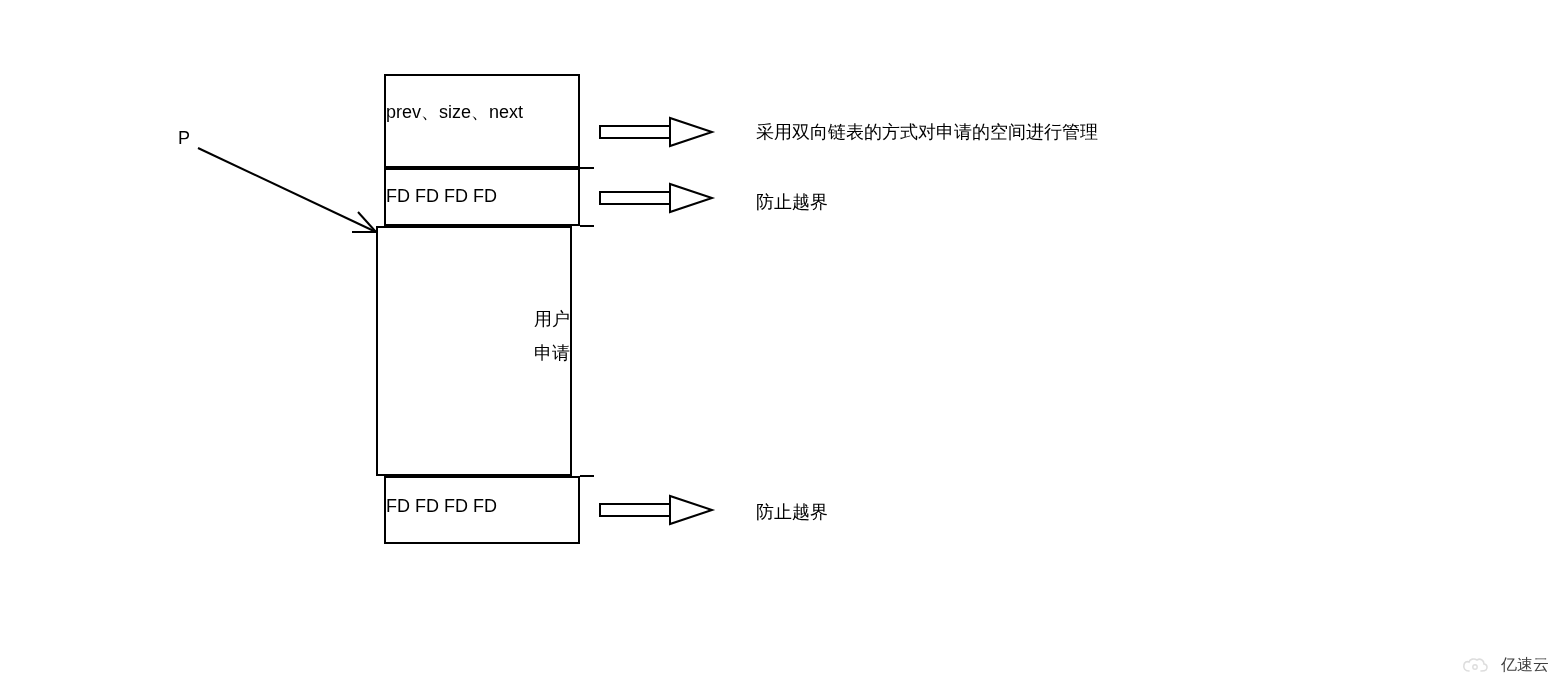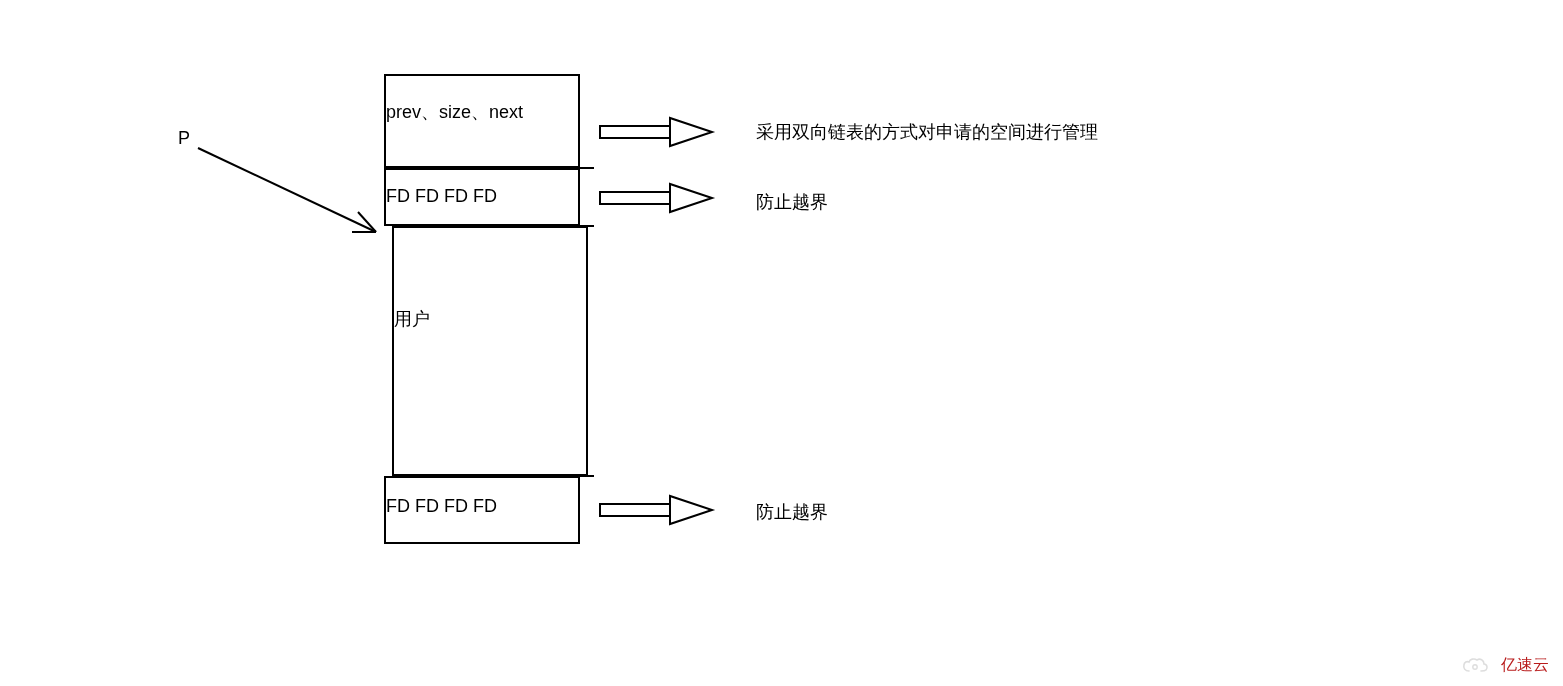--- a/index.html
+++ b/index.html
@@ -22,36 +22,37 @@
     }
     .box-header {
       left: 384px; top: 74px; width: 196px; height: 94px;
       padding-top: 24px;
     }
     .box-guard1 {
       left: 384px; top: 168px; width: 196px; height: 58px;
       padding-top: 16px;
     }
     .box-user {
-      left: 392px; top: 226px; width: 196px; height: 250px;
+      left: 376px; top: 226px; width: 196px; height: 250px;
       padding-top: 74px;
       line-height: 1.9;
+      align-items: flex-end;
     }
     .box-guard2 {
       left: 384px; top: 476px; width: 196px; height: 68px;
       padding-top: 18px;
     }
     .tick {
       position: absolute;
       width: 14px; height: 2px; background: #000;
     }
     .watermark {
       position: absolute;
       right: 14px; bottom: 10px;
-      color: #b91c1c;
+      color: #404040;
       font-size: 16px;
       display: flex;
       align-items: center;
       gap: 12px;
     }
     .watermark svg { opacity: 0.6; }
   </style>
 </head>
 <body>
 
@@ -64,20 +65,21 @@
 </svg>
 
 <div class="abs box box-header">
   <span>prev、size、next</span>
 </div>
 <div class="abs box box-guard1">
   <span>FD FD FD FD</span>
 </div>
 <div class="abs box box-user">
   <div>用户</div>
+  <div>申请</div>
 </div>
 <div class="abs box box-guard2">
   <span>FD FD FD FD</span>
 </div>
 
 <div class="tick" style="left:580px; top:167px;"></div>
 <div class="tick" style="left:580px; top:225px;"></div>
 <div class="tick" style="left:580px; top:475px;"></div>
 
 <svg class="abs" style="left:598px; top:114px;" width="120" height="40">

